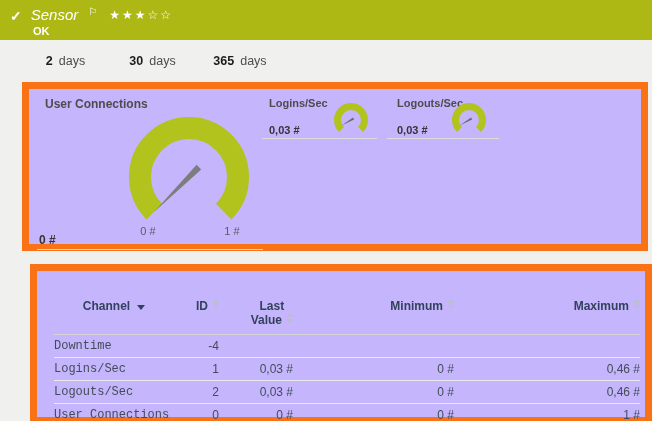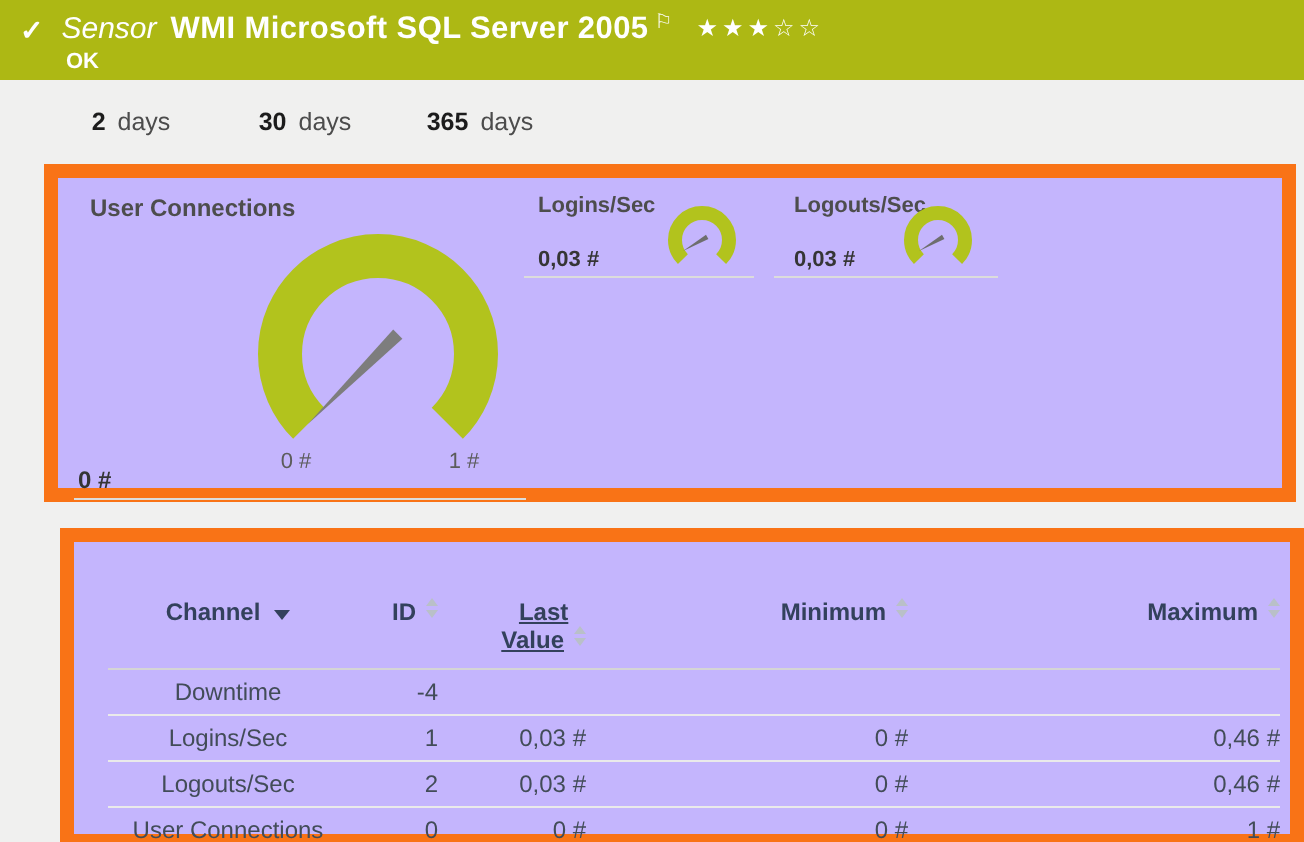--- a/index.html
+++ b/index.html
@@ -49,37 +49,36 @@
   .m1-svg { left:304px; }
   .m2-svg { left:422px; }
 
   
   table { border-collapse:collapse; table-layout:fixed; width:586px; margin:26px 0 0 17px; }
   th { font-size:12px; font-weight:bold; color:#33415c; text-align:right; vertical-align:top;
        padding:2px 0 7px 0; border-bottom:1px solid #d5d5d5; cursor:pointer; }
   th.c-left { text-align:center; }
   td { height:23px; font-size:12px; color:#424c58; text-align:right;
        border-bottom:1px solid #eaeaea; padding:0; }
-  td.c-left { text-align:center; }
-  .lv-block { display:inline-block; text-align:center; line-height:14px;text-decoration:underline; }
+  td.c-left { text-align:left;font-family:Liberation Mono, monospace; }
+  .lv-block { display:inline-block; text-align:center; line-height:14px; }
   .caret { display:inline-block; width:0; height:0; border-left:4px solid transparent;
            border-right:4px solid transparent; border-top:5px solid #33415c; margin-left:7px; }
   .sort { display:inline-block; margin-left:5px; vertical-align:1px; }
   .sort i { display:block; width:0; height:0; border-left:3.5px solid transparent; border-right:3.5px solid transparent; }
   .sort .u { border-bottom:4px solid #b9c0c8; margin-bottom:2px; }
   .sort .d { border-top:4px solid #b9c0c8; }
 </style>
 </head>
 <body>
 
 <div class="topbar">
   <div class="topbar-line">
     <span class="check">✓</span>
     <span class="kind">Sensor</span>
-    <span class="title">WMI Microsoft SQL Server 2005</span>
     <span class="flag">⚐</span>
     <span class="stars"><span>★</span><span>★</span><span>★</span><span>☆</span><span>☆</span></span>
   </div>
   <div class="status-ok">OK</div>
 </div>
 
 <div class="tabs">
   <div class="tab" style="width:87px">
     <span class="num">2</span>
     <span>days</span>

